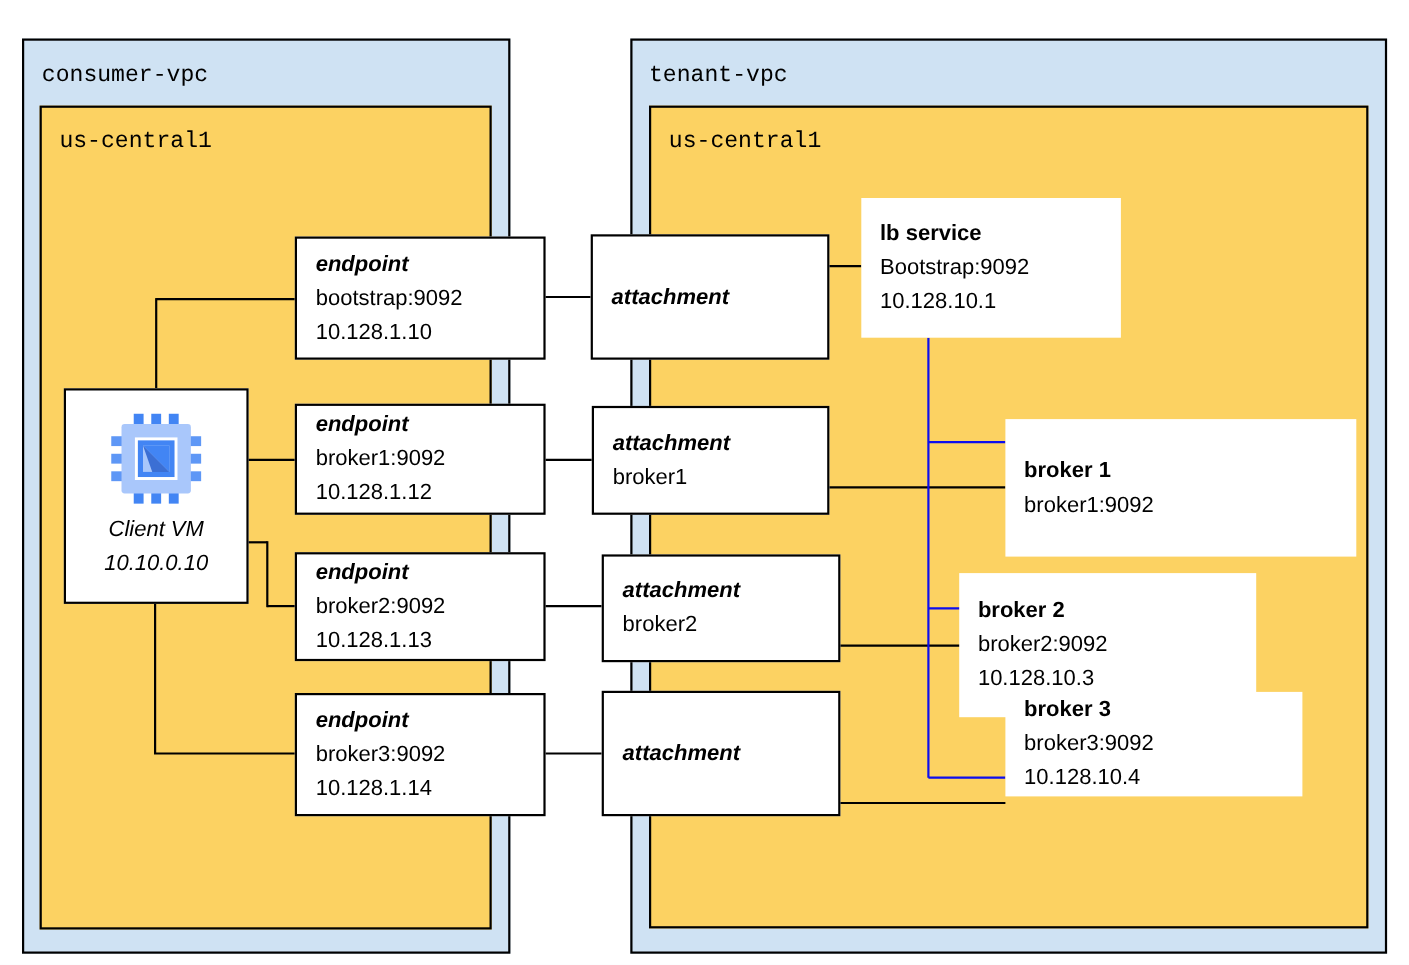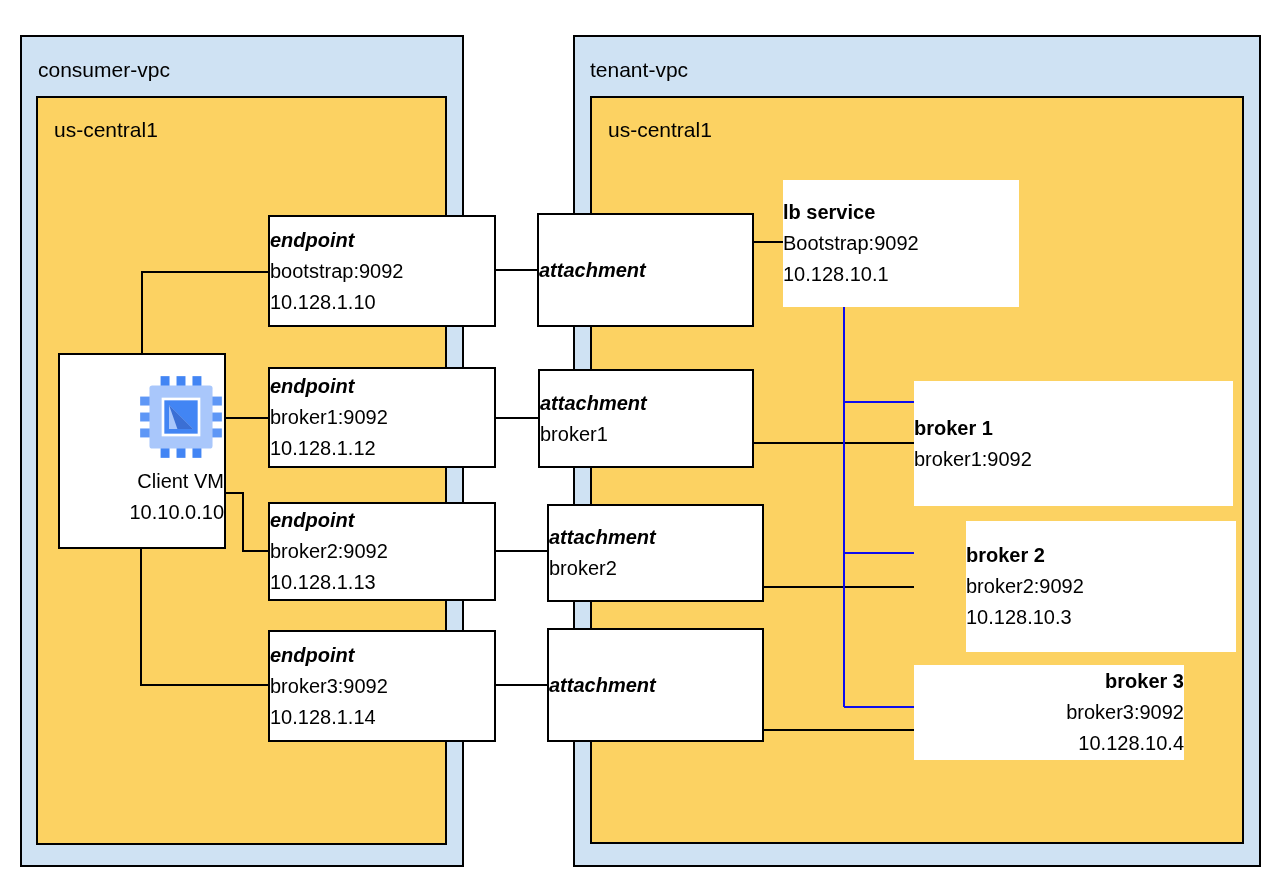--- a/index.html
+++ b/index.html
@@ -20,42 +20,44 @@
   .region{
     position:absolute;
     background:#fcd262;
     border:2px solid #000;
     box-sizing:border-box;
   }
   .zone-label{
     position:absolute;
     font-size:21px;
     white-space:nowrap;
+    font-family:Liberation Mono, monospace;
   }
   .wires{
     position:absolute;left:0;top:0;
     pointer-events:none;
   }
   .node{
     position:absolute;
     background:#ffffff;
     box-sizing:border-box;
     display:flex;
     flex-direction:column;
     justify-content:center;
     font-size:20px;
     line-height:31px;
   }
   .node.bordered{border:2px solid #000;}
-  .node .pad{}
+  .node .pad{padding-left:17px;}
   .t-ital{font-weight:bold;font-style:italic;}
   .t-bold{font-weight:bold;}
   .client-vm{
-    align-items:flex-end;
+    align-items:center;
     text-align:center;
+    font-style:italic;
   }
   .client-vm .chip{width:86px;height:86px;margin-bottom:6px;}
 </style>
 </head>
 <body>
 
 <div class="canvas">
 
   <div class="vpc" style="left:20px;top:35px;width:444px;height:832px;"></div>
   <div class="region" style="left:36px;top:96px;width:411px;height:749px;"></div>
@@ -168,24 +170,24 @@
   <div class="node" style="left:783px;top:180px;width:236px;height:127px;">
     <div class="pad t-bold">lb service</div>
     <div class="pad">Bootstrap:9092</div>
     <div class="pad">10.128.10.1</div>
   </div>
 
   <div class="node" style="left:914px;top:381px;width:319px;height:125px;">
     <div class="pad t-bold">broker 1</div>
     <div class="pad">broker1:9092</div>
   </div>
-  <div class="node" style="left:966px;top:521px;width:270px;height:131px;">
+  <div class="node" style="left:872px;top:521px;width:270px;height:131px;">
     <div class="pad t-bold">broker 2</div>
     <div class="pad">broker2:9092</div>
     <div class="pad">10.128.10.3</div>
   </div>
-  <div class="node" style="left:914px;top:665px;width:270px;height:95px;align-items:flex-end;">
+  <div class="node" style="left:914px;top:629px;width:270px;height:95px;">
     <div class="pad t-bold">broker 3</div>
     <div class="pad">broker3:9092</div>
     <div class="pad">10.128.10.4</div>
   </div>
 
 </div>
 
 </body></html>

